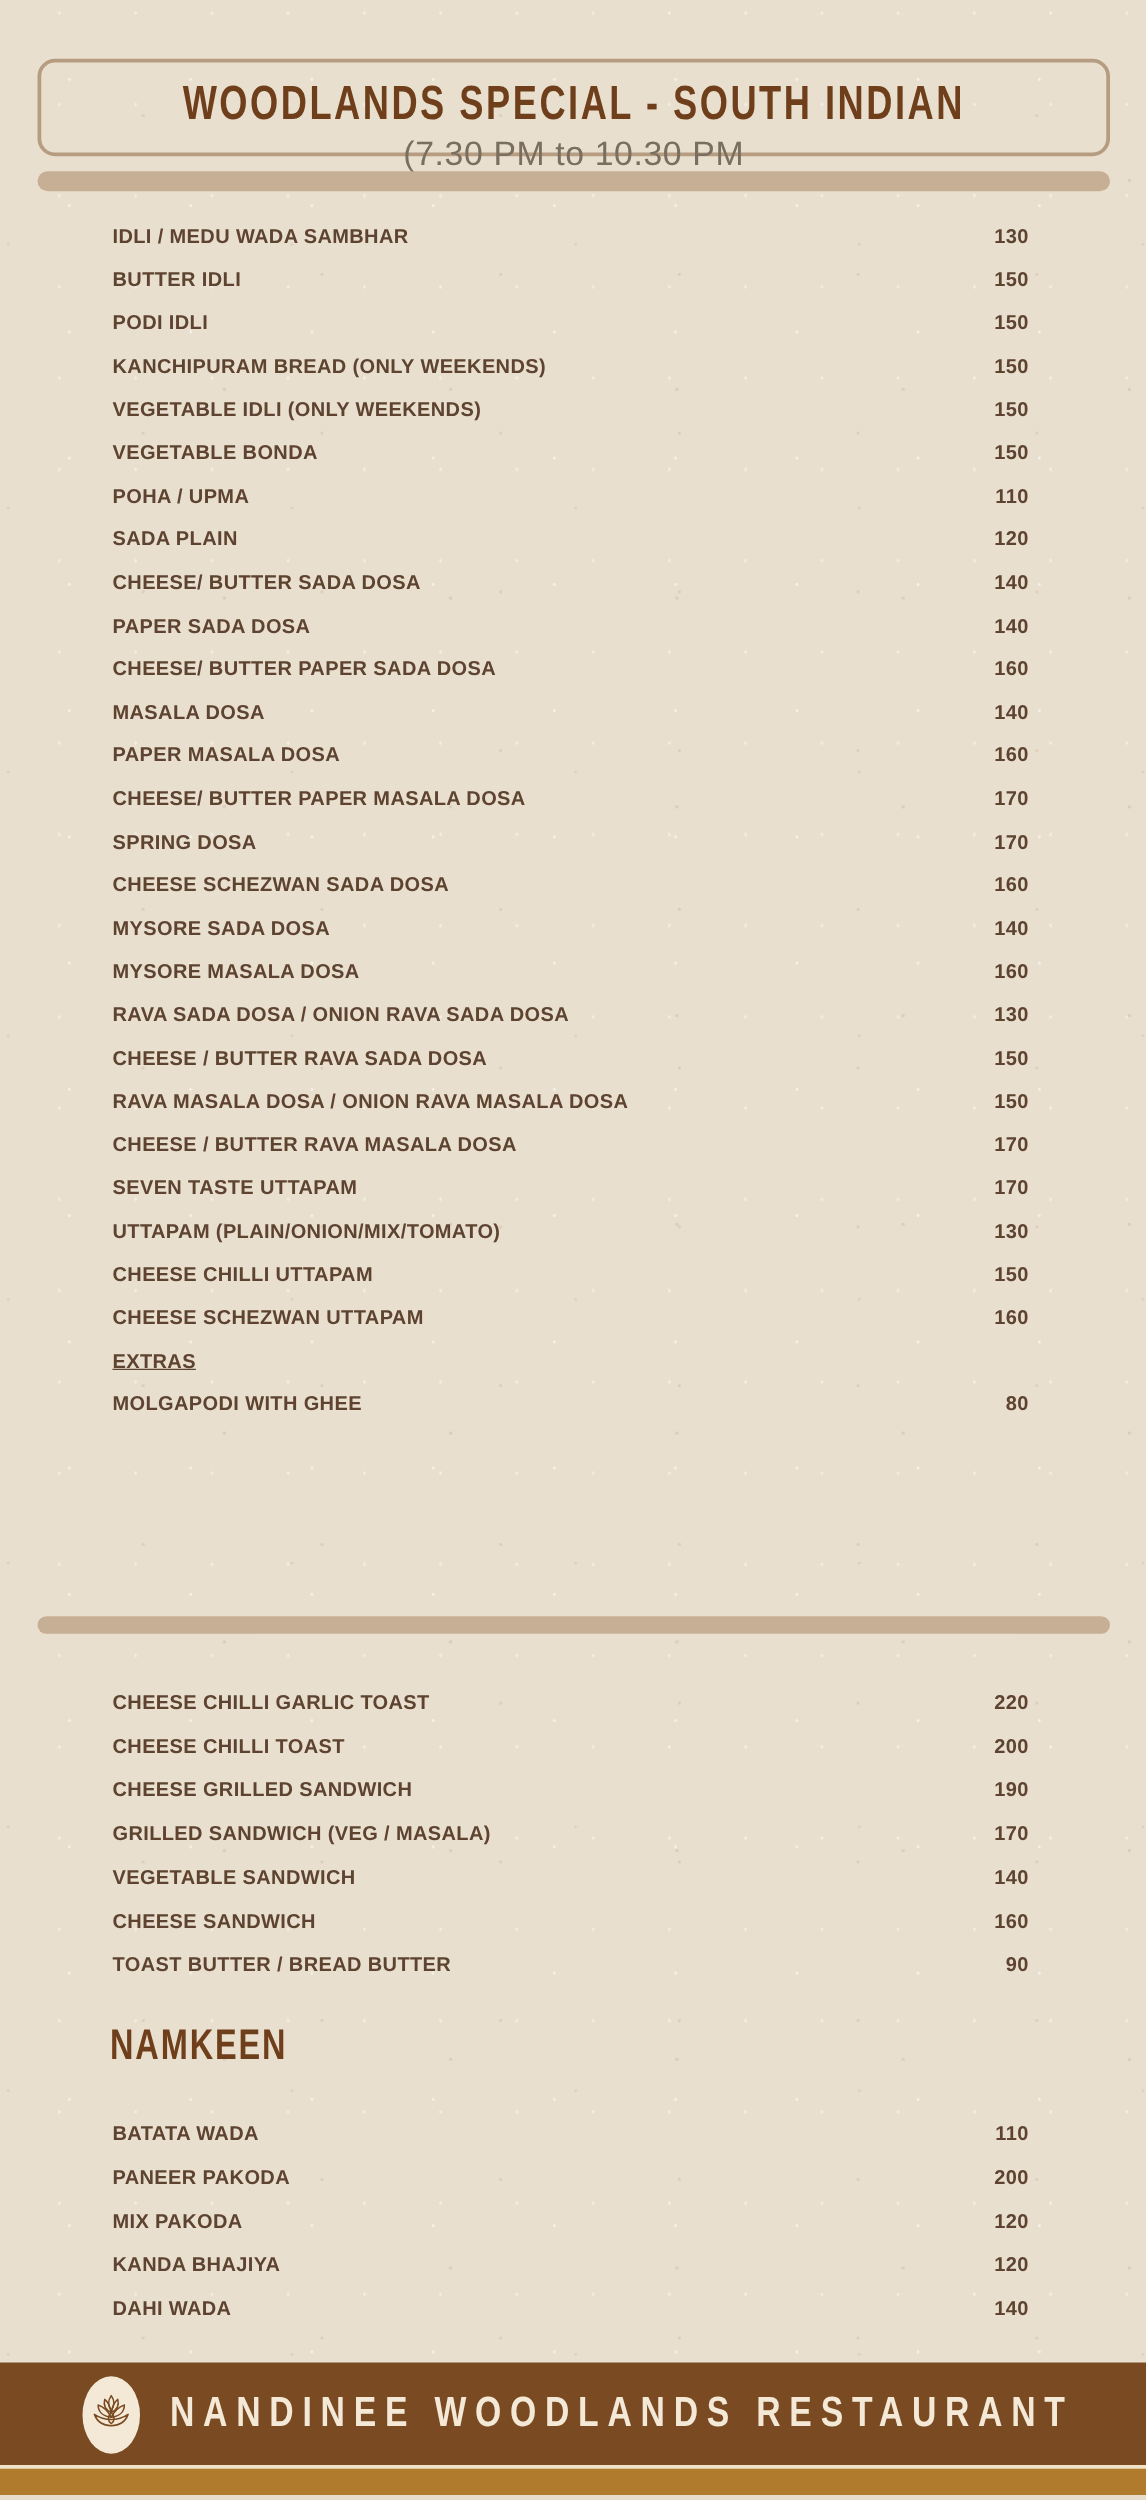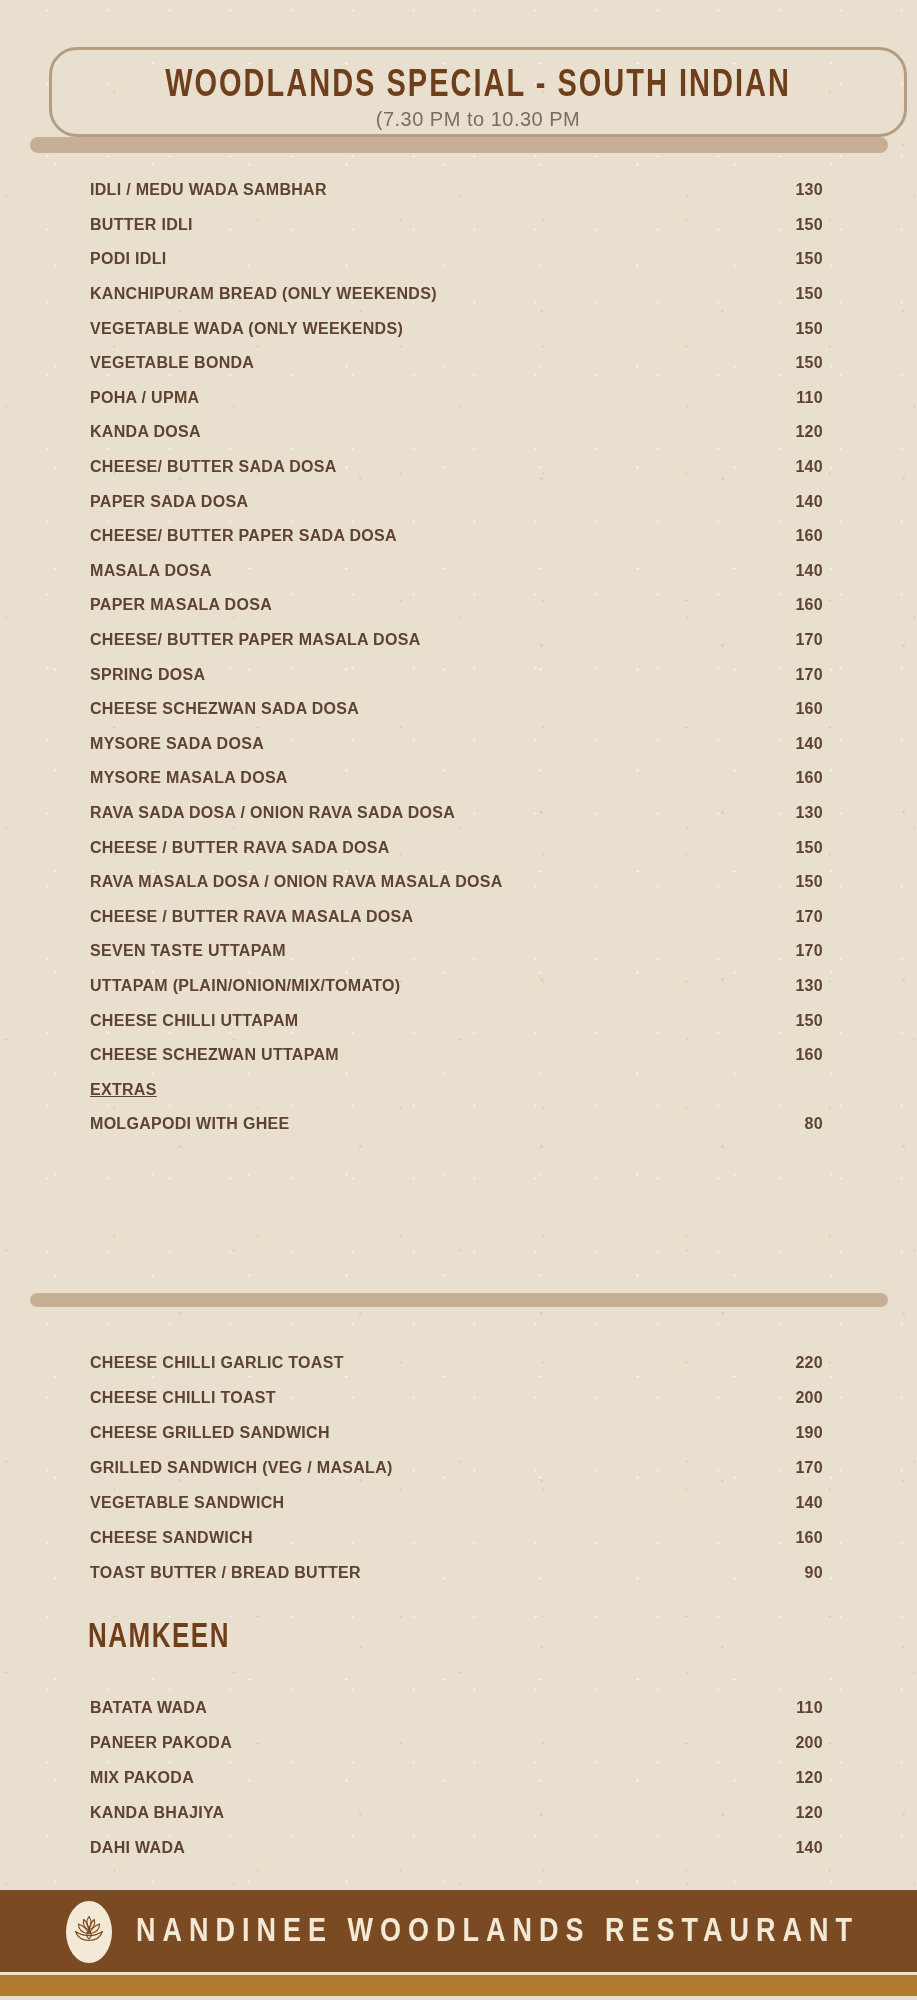--- a/index.html
+++ b/index.html
@@ -19,42 +19,41 @@
       radial-gradient(rgba(120,100,80,0.13) 1.2px, transparent 1.7px),
       radial-gradient(rgba(255,255,255,0.40) 1px, transparent 1.3px),
       radial-gradient(rgba(160,140,110,0.18) 1px, transparent 1.4px);
     background-size:97px 101px,143px 127px,181px 167px,61px 73px,227px 211px;
     background-position:7px 13px,43px 29px,89px 61px,17px 47px,120px 90px;
   }
   
   .section-header{
     position:absolute;
     box-sizing:border-box;
-    left:30px;width:858px;height:90px;
+    left:30px;width:858px;height:78px;
     border:3px solid #b69c80;
-    border-radius:28px;
+    border-radius:14px;
     display:flex;flex-direction:column;align-items:center;justify-content:flex-start;
     padding-top:11px;
-    margin-left:19px;
   }
   .header1{top:47px;}
   .header2{top:1203px;}
   .deco{
     display:inline-block;
     font-weight:bold;
     color:#6f3f1c;
     transform:scaleY(1.32);
     transform-origin:center;
     letter-spacing:2px;
     white-space:nowrap;
   }
   .section-title .deco{font-size:29px;line-height:44px;}
   .section-subtitle{
     margin-top:3px;
-    font-size:20px;
+    font-size:27px;
     color:#7a6e60;
     letter-spacing:0.5px;
     white-space:nowrap;
   }
   .header-bar{
     position:absolute;
     left:30px;width:858px;
     background:#c7af96;
     border-radius:8px;
   }
@@ -132,36 +131,36 @@
         <span class="row-name">PODI IDLI</span>
         <span class="row-price">150</span>
       </div>
 
       <div class="row">
         <span class="row-name">KANCHIPURAM BREAD (ONLY WEEKENDS)</span>
         <span class="row-price">150</span>
       </div>
 
       <div class="row">
-        <span class="row-name">VEGETABLE WADA (ONLY WEEKENDS)</span>
+        <span class="row-name">VEGETABLE IDLI (ONLY WEEKENDS)</span>
         <span class="row-price">150</span>
       </div>
 
       <div class="row">
         <span class="row-name">VEGETABLE BONDA</span>
         <span class="row-price">150</span>
       </div>
 
       <div class="row">
         <span class="row-name">POHA / UPMA</span>
         <span class="row-price">110</span>
       </div>
 
       <div class="row">
-        <span class="row-name">KANDA DOSA</span>
+        <span class="row-name">SADA PLAIN</span>
         <span class="row-price">120</span>
       </div>
 
       <div class="row">
         <span class="row-name">CHEESE/ BUTTER SADA DOSA</span>
         <span class="row-price">140</span>
       </div>
 
       <div class="row">
         <span class="row-name">PAPER SADA DOSA</span>

